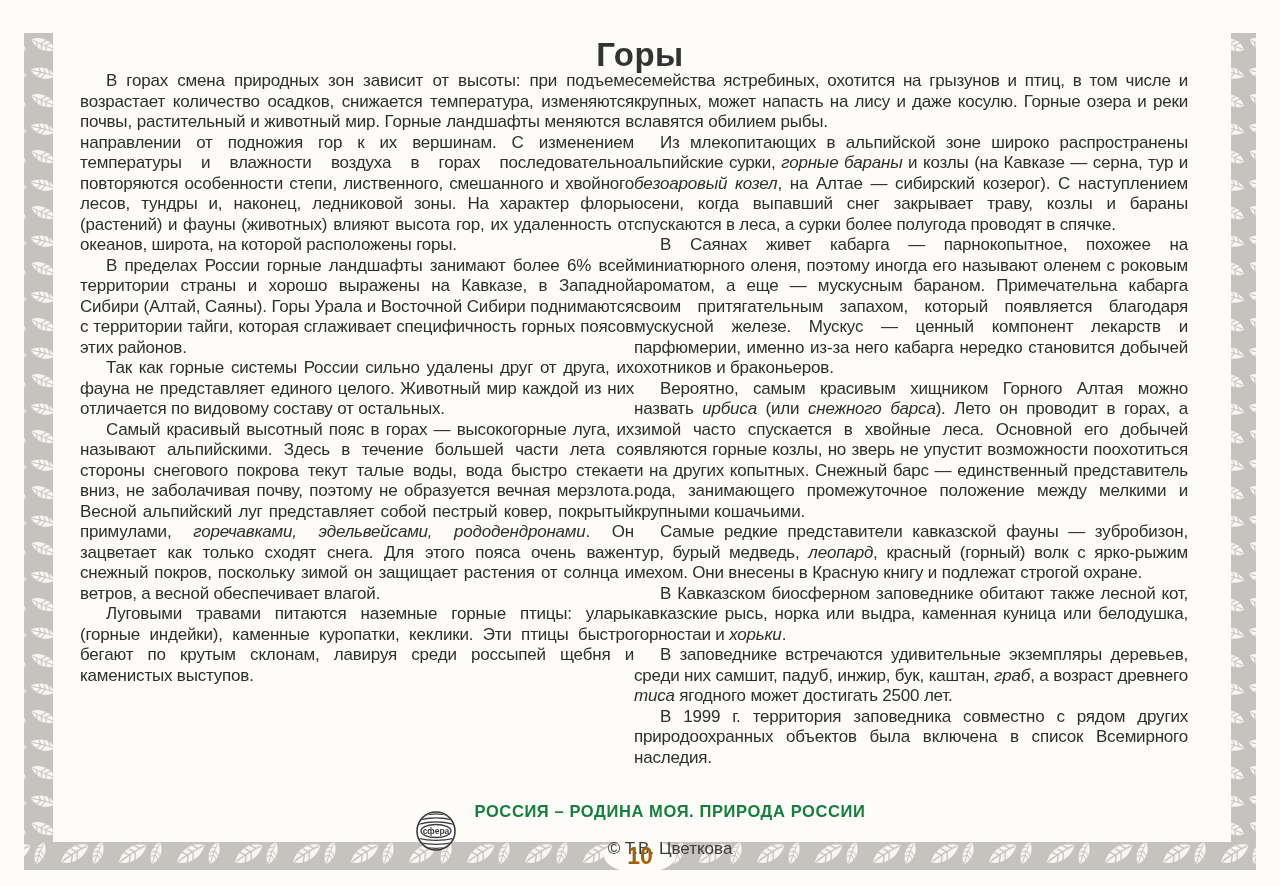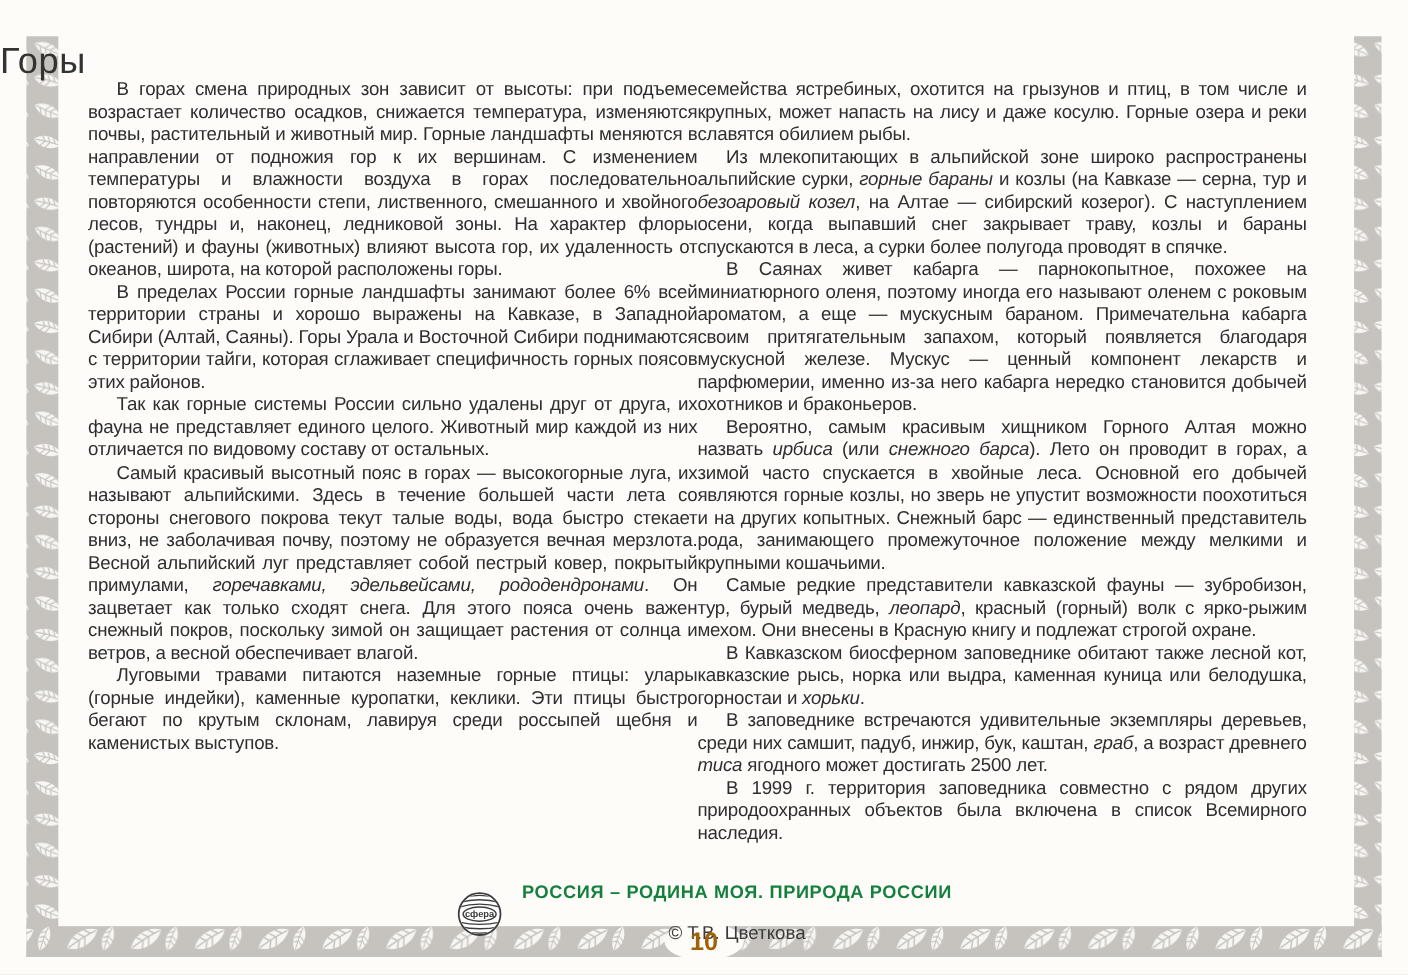--- a/index.html
+++ b/index.html
@@ -5,21 +5,21 @@
   html,body{margin:0;padding:0;background:#e8e6e2;}
   .page{
     position:relative;width:1280px;height:886px;margin:0 auto;
     background:#fdfcf9;overflow:hidden;
     font-family:"Liberation Sans","DejaVu Sans",sans-serif;
     color:#2e2e2e;
   }
   .border-svg{position:absolute;left:0;top:0;z-index:0;}
   .page-title{
     position:absolute;top:14px;left:0;width:100%;
-    text-align:left;font-size:33px;font-weight:normal;color:#333;
+    text-align:center;font-size:33px;font-weight:bold;color:#333;
     letter-spacing:0.5px;z-index:1;
   }
   .watermark{
     position:absolute;top:390px;left:56px;width:1170px;
     font-family:"DejaVu Sans",sans-serif;
     font-size:97px;font-weight:800;letter-spacing:1px;white-space:nowrap;
     color:rgba(130,125,118,0.10);
     -webkit-text-stroke:2.5px rgba(178,173,166,0.40);
     z-index:0;
   }

